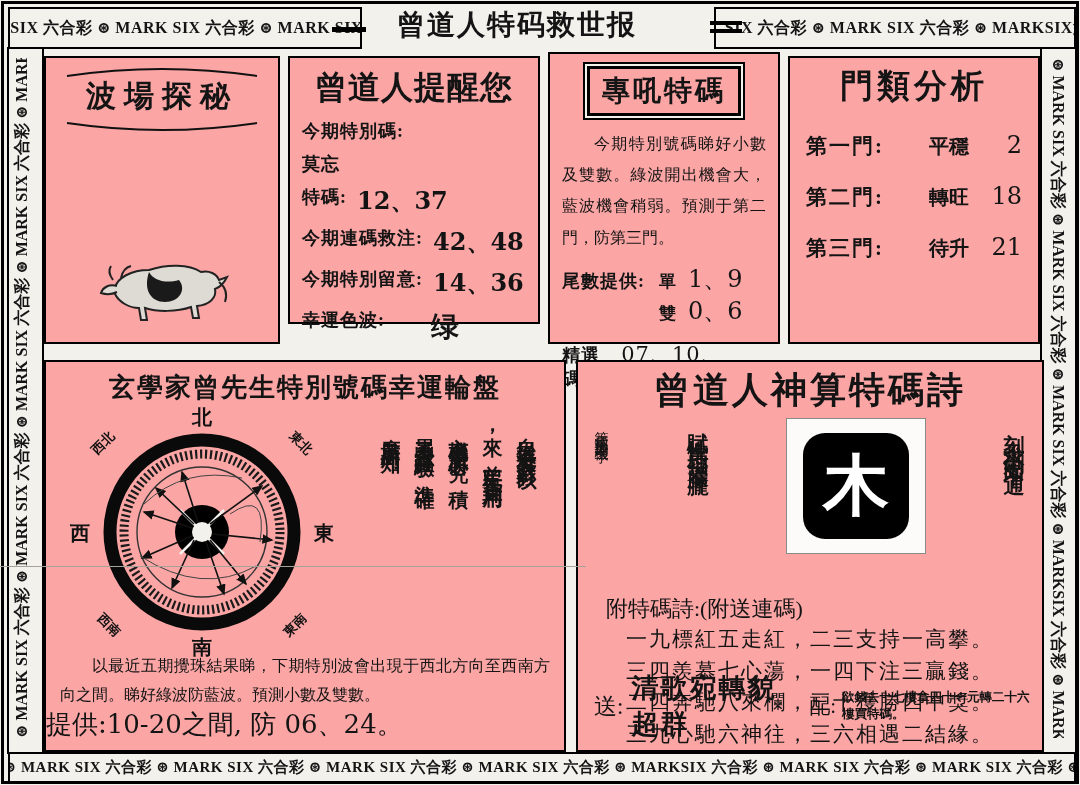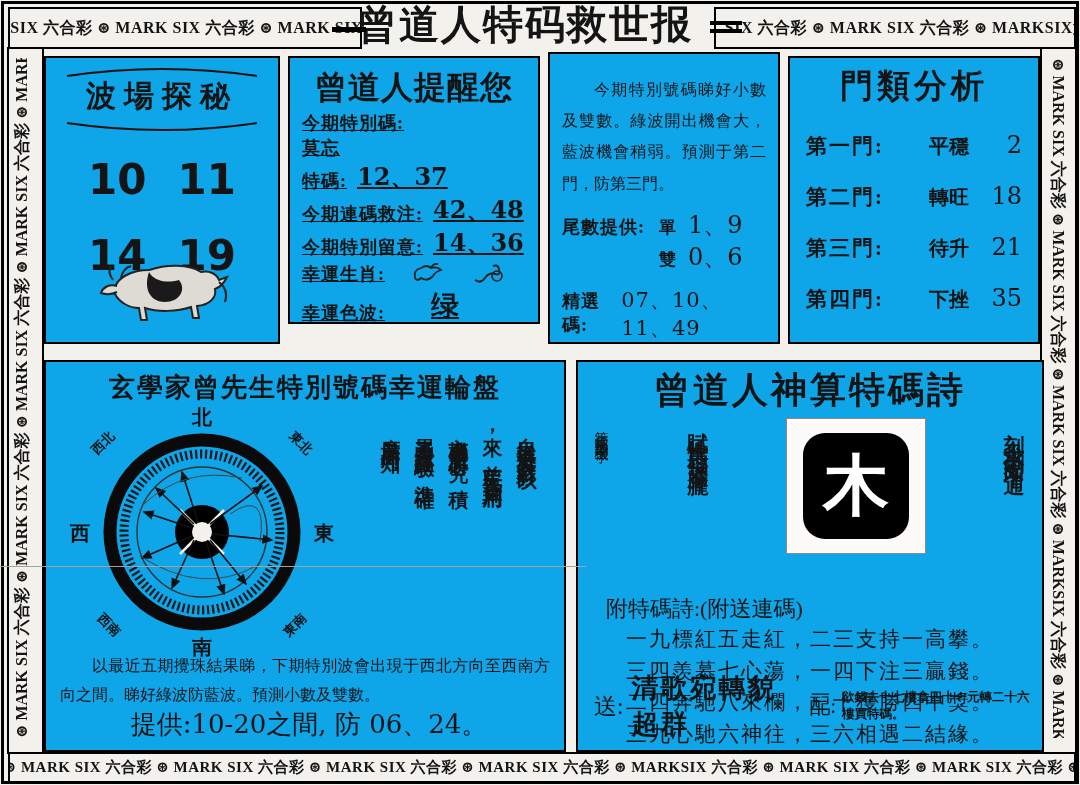--- a/index.html
+++ b/index.html
@@ -8,35 +8,35 @@
   .frame{position:absolute;inset:1px;border:3px solid #000;pointer-events:none;}
   .strip{position:absolute;border:2px solid #000;background:#f3f1ec;display:flex;align-items:center;justify-content:center;white-space:nowrap;overflow:hidden;font-weight:bold;font-size:16px;letter-spacing:.5px;}
   .strip-top-left{left:8px;top:7px;width:350px;height:38px;}
   .strip-top-right{left:714px;top:7px;width:358px;height:38px;}
   .strip-bottom{left:8px;top:752px;width:1064px;height:27px;font-size:15px;}
   .strip-left{left:7px;top:47px;width:33px;height:703px;}
   .strip-right{left:1040px;top:47px;width:33px;height:703px;}
   .vtext{position:absolute;width:680px;height:30px;line-height:30px;text-align:center;font-weight:bold;font-size:16px;white-space:nowrap;overflow:hidden;}
   .vtext-left{left:-318px;top:383px;transform:rotate(-90deg);}
   .vtext-right{left:718px;top:383px;transform:rotate(90deg);}
-  .masthead{position:absolute;left:340px;top:0px;width:370px;height:50px;text-align:center;line-height:50px;font-size:40px;font-weight:900;letter-spacing:2px;}
+  .masthead{position:absolute;left:332px;top:0px;width:370px;height:50px;text-align:center;line-height:50px;font-size:28px;font-weight:900;letter-spacing:2px;}
   .mast-dash{position:absolute;background:#000;}
-  .box{position:absolute;border:2px solid #000;background:#0ea5e9;box-sizing:border-box;}
+  .box{position:absolute;border:2px solid #000;background:#fca5a5;box-sizing:border-box;}
   
   .b1{left:44px;top:56px;width:236px;height:288px;text-align:center;}
   .b1 .arc{display:block;margin:4px auto 0;}
   .b1-title{font-size:30px;font-weight:900;letter-spacing:8px;margin-top:-2px;}
   .b1-nums{margin-top:22px;padding:0 42px;}
   .b1-row{display:flex;justify-content:space-between;margin-bottom:34px;}
   .b1-num{font-family:"DejaVu Sans","Liberation Sans",sans-serif;font-weight:800;font-size:42px;line-height:1;}
   .b1-ox{position:absolute;left:50%;transform:translateX(-50%);bottom:14px;}
   
   .b2{left:288px;top:56px;width:252px;height:268px;padding:8px 12px;}
   .b2-title{text-align:center;font-size:32px;font-weight:900;letter-spacing:1px;}
-  .b2-line{display:flex;align-items:flex-end;margin-top:1px;text-decoration:underline;}
+  .b2-line{display:flex;align-items:flex-start;margin-top:9px;}
   .b2-label{font-size:18px;font-weight:bold;letter-spacing:1px;}
   .b2-val{font-family:"DejaVu Serif",serif;font-size:24px;margin-left:10px;font-weight:600;}
   .b2-val-moto{font-size:20px;font-weight:900;margin-left:12px;letter-spacing:1px;}
   .b2-green{font-size:28px;margin-left:46px;font-weight:700;}
   .b2-zodiac{margin-left:26px;display:flex;gap:26px;align-items:center;}
   
   .b3{left:548px;top:52px;width:232px;height:292px;padding:8px 12px;}
   .b3-titlewrap{display:flex;justify-content:center;margin:4px 0 10px;}
   .b3-titleframe{border:3px solid #000;box-shadow:0 0 0 2px #f3f1ec,0 0 0 4px #000;padding:3px 12px;font-size:28px;font-weight:900;letter-spacing:3px;}
   .b3-para{font-size:16px;line-height:1.95;text-align:justify;text-indent:2em;margin-top:12px;}
@@ -55,21 +55,21 @@
   .b4-lab{width:108px;font-size:21px;font-weight:bold;letter-spacing:2px;}
   .b4-status{flex:1;text-align:center;font-size:20px;font-weight:900;}
   .b4-val{width:38px;text-align:right;font-family:"DejaVu Serif",serif;font-size:24px;}
   
   .b5{left:44px;top:360px;width:522px;height:392px;}
   .b5-title{text-align:center;font-size:26px;font-weight:900;letter-spacing:2px;margin-top:8px;}
   .b5-wheel{position:absolute;left:6px;top:44px;}
   .b5-cols{position:absolute;right:16px;top:60px;height:244px;writing-mode:vertical-rl;font-size:20px;font-weight:600;letter-spacing:4px;}
   .b5-cols div{margin:0 7px;}
   .b5-para{position:absolute;left:14px;right:14px;top:290px;font-size:16px;line-height:1.8;text-align:justify;text-indent:2em;}
-  .b5-provide{position:absolute;left:8px;right:0;bottom:8px;text-align:center;font-family:"DejaVu Serif",serif;font-size:26px;}
+  .b5-provide{position:absolute;left:0;right:0;bottom:8px;font-family:"DejaVu Serif",serif;font-size:26px;}
   
   .b6{left:576px;top:360px;width:468px;height:392px;}
   .b6-title{text-align:center;font-size:36px;font-weight:900;letter-spacing:3px;margin-top:4px;}
   .b6-mid{position:absolute;left:14px;right:14px;top:54px;height:172px;display:flex;justify-content:space-between;}
   .b6-issue{writing-mode:vertical-rl;font-size:14px;letter-spacing:2px;height:166px;margin-top:4px;}
   .b6-verse{writing-mode:vertical-rl;font-size:21px;font-weight:bold;letter-spacing:7px;height:170px;}
   .b6-sqwrap{width:138px;height:134px;background:#fcfbf9;border:1px solid #8a8a86;display:flex;align-items:center;justify-content:center;margin-top:2px;}
   .b6-square{width:106px;height:106px;background:#000;border-radius:22px;display:flex;align-items:center;justify-content:center;}
   .b6-char{color:#fff;font-size:66px;font-weight:900;line-height:1;}
   .b6-sub{position:absolute;left:28px;top:232px;font-size:22px;}
@@ -107,30 +107,20 @@
   <div class="mast-dash" style="left:710px;top:29px;width:32px;height:4px;"></div>
 
   <div class="box b1">
     <svg class="arc" width="200" height="16" viewBox="0 0 200 16">
         <path d="M5,14 Q100,0 195,14" fill="none" stroke="#111" stroke-width="2"></path>
       </svg>
     <div class="b1-title">波場探秘</div>
     <svg class="arc" width="200" height="16" viewBox="0 0 200 16">
         <path d="M5,2 Q100,16 195,2" fill="none" stroke="#111" stroke-width="2"></path>
       </svg>
-    <div class="b1-nums">
-      <div class="b1-row">
-        <span class="b1-num">10</span>
-        <span class="b1-num">11</span>
-      </div>
-      <div class="b1-row">
-        <span class="b1-num">14</span>
-        <span class="b1-num">19</span>
-      </div>
-    </div>
     <svg class="b1-ox" width="150" height="78" viewBox="0 0 150 78">
       <path d="M28,38 C30,28 44,20 62,20 C80,14 102,14 114,22 C122,20 130,24 132,30 L140,27 C137,33 134,37 128,39 C130,48 122,55 110,56 L112,68 106,68 104,57 C90,62 70,62 58,58 L60,70 54,70 52,58 C42,58 32,52 28,44 Z" fill="#dedbd4" stroke="#222" stroke-width="2"></path>
       <path d="M30,36 C22,34 16,37 14,43 C20,45 26,44 30,42" fill="#dedbd4" stroke="#222" stroke-width="2"></path>
       <path d="M62,22 C66,30 78,34 92,30 C100,40 92,52 78,52 C64,52 56,40 62,22 Z" fill="#1a1a1a"></path>
       <path d="M26,30 Q20,22 24,16 M34,28 Q36,18 44,16" fill="none" stroke="#222" stroke-width="2"></path>
       <path d="M132,32 Q142,40 138,52" fill="none" stroke="#222" stroke-width="2"></path>
     </svg>
   </div>
 
   <div class="box b2">
@@ -147,38 +137,29 @@
     </div>
     <div class="b2-line">
       <span class="b2-label">今期連碼救注:</span>
       <span class="b2-val">42、48</span>
     </div>
     <div class="b2-line">
       <span class="b2-label">今期特別留意:</span>
       <span class="b2-val">14、36</span>
     </div>
     <div class="b2-line">
-      <span class="b2-label">幸運生肖:</span>
-      <span class="b2-zodiac">
-        <svg width="34" height="26" viewBox="0 0 34 26">
-            <path d="M4,18 Q2,10 10,8 Q16,4 20,8 Q26,6 30,10 Q24,12 22,16 Q16,22 10,18 Q6,22 4,18 Z M20,8 Q22,3 27,4" fill="none" stroke="#222" stroke-width="1.8"></path>
-          </svg>
-        <svg width="34" height="26" viewBox="0 0 34 26">
-            <path d="M4,20 Q10,24 14,18 Q18,12 24,14 Q30,16 28,9 Q27,4 22,6" fill="none" stroke="#222" stroke-width="2"></path>
-            <circle cx="26" cy="16" r="5" fill="none" stroke="#222" stroke-width="1.6"></circle>
-          </svg>
-      </span>
-    </div>
-    <div class="b2-line">
       <span class="b2-label">幸運色波:</span>
       <span class="b2-green">绿</span>
     </div>
   </div>
 
   <div class="box b3">
+    <div class="b3-titlewrap">
+      <div class="b3-titleframe">專吼特碼</div>
+    </div>
     <div class="b3-para">今期特別號碼睇好小數及雙數。綠波開出機會大，藍波機會稍弱。預測于第二門，防第三門。</div>
     <div class="b3-tails">
       <span class="b3-lab">尾數提供:</span>
       <span class="b3-tailcol">
         <span class="b3-tailrow">
           <span class="b3-tailchar">單</span>
           <span class="b3-tailnums">1、9</span>
         </span>
         <span class="b3-tailrow">
           <span class="b3-tailchar">雙</span>
@@ -201,25 +182,20 @@
     </div>
     <div class="b4-row">
       <span class="b4-lab">第二門:</span>
       <span class="b4-status">轉旺</span>
       <span class="b4-val">18</span>
     </div>
     <div class="b4-row">
       <span class="b4-lab">第三門:</span>
       <span class="b4-status">待升</span>
       <span class="b4-val">21</span>
-    </div>
-    <div class="b4-row">
-      <span class="b4-lab">第四門:</span>
-      <span class="b4-status">下挫</span>
-      <span class="b4-val">35</span>
     </div>
   </div>
 
   <div class="box b5">
     <div class="b5-title">玄學家曾先生特別號碼幸運輪盤</div>
     <svg class="b5-wheel" width="300" height="258" viewBox="-150 -126 300 258">
       <defs>
         <marker id="ah" markerWidth="8" markerHeight="8" refX="6" refY="3" orient="auto">
             <path d="M0,0 L7,3 L0,6 Z" fill="#111"></path>
           </marker>

